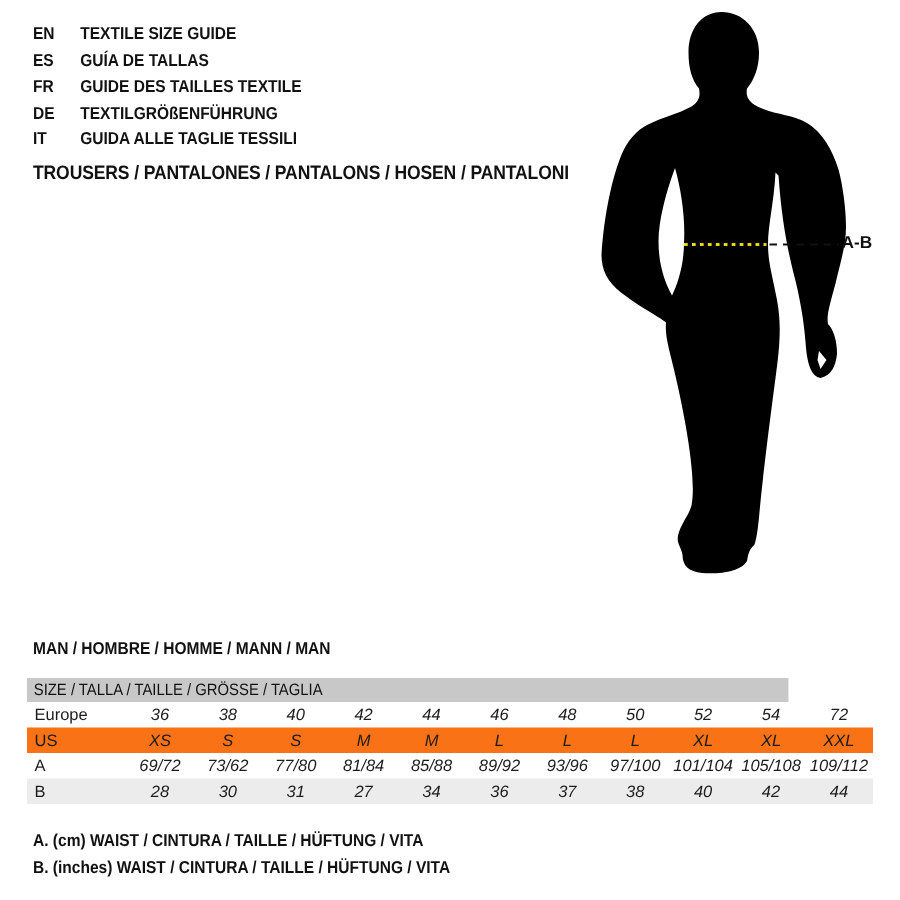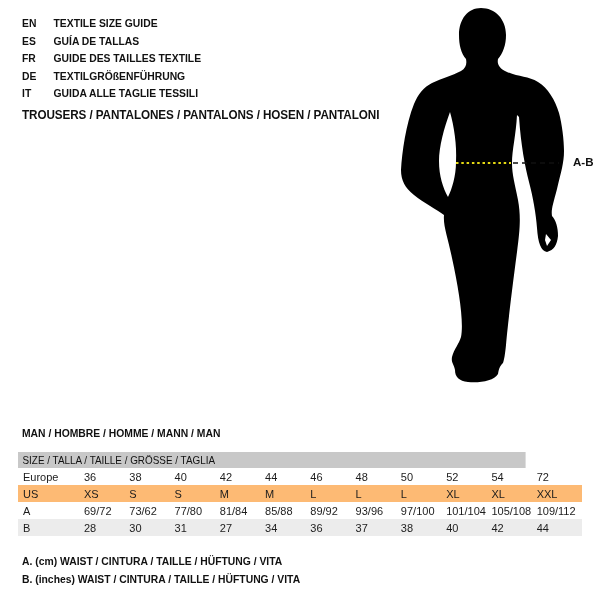--- a/index.html
+++ b/index.html
@@ -14,32 +14,32 @@
   .abs{position:absolute;}
   .condensed{transform:scaleX(0.9);transform-origin:left top;white-space:nowrap;}
   
   .lang-block{left:22px;top:15px;font-size:11.5px;font-weight:bold;line-height:17.6px;}
   .lang-row{display:flex;}
   .lang-code{width:35px;flex:0 0 35px;}
   
   .garment{left:22px;top:107px;font-size:13px;font-weight:bold;letter-spacing:-0.1px;}
   
   .figure{left:395px;top:0;width:200px;height:400px;}
-  .measure-label{left:561px;top:156px;font-size:11.5px;font-weight:bold;margin-left:12px;}
+  .measure-label{left:561px;top:156px;font-size:11.5px;font-weight:bold;}
   
   .section-title{left:22px;top:427px;font-size:11.5px;font-weight:bold;}
   
   .size-table{left:18px;top:452px;width:564px;font-size:11px;}
   .t-header{
     background:#c8c8c8;height:16px;line-height:16px;
     padding-left:5px;font-size:11px;box-sizing:border-box;
   }
   .t-row{display:flex;height:17px;align-items:center;font-size:11px;color:#1c1c1c;}
   .t-label{width:66px;flex:0 0 66px;padding-left:5px;box-sizing:border-box;}
-  .t-cell{flex:1;text-align:left;}
+  .t-cell{flex:1;text-align:center;font-style:italic;}
   
   .footnotes{left:22px;top:552px;font-size:11.5px;font-weight:bold;line-height:18px;}
 </style>
 </head>
 <body>
 
 <div class="abs lang-block condensed">
   <div class="lang-row">
     <span class="lang-code">EN</span>
     <span>TEXTILE SIZE GUIDE</span>
@@ -124,21 +124,21 @@
         <div class="t-cell">40</div>
         <div class="t-cell">42</div>
         <div class="t-cell">44</div>
         <div class="t-cell">46</div>
         <div class="t-cell">48</div>
         <div class="t-cell">50</div>
         <div class="t-cell">52</div>
         <div class="t-cell">54</div>
         <div class="t-cell">72</div>
       </div>
-      <div class="t-row" style="background: #fdba74;">
+      <div class="t-row" style="background: #f97316;">
     <div class="t-label">US</div>
 
   <div class="t-cell">XS</div>
         <div class="t-cell">S</div>
         <div class="t-cell">S</div>
         <div class="t-cell">M</div>
         <div class="t-cell">M</div>
         <div class="t-cell">L</div>
         <div class="t-cell">L</div>
         <div class="t-cell">L</div>

